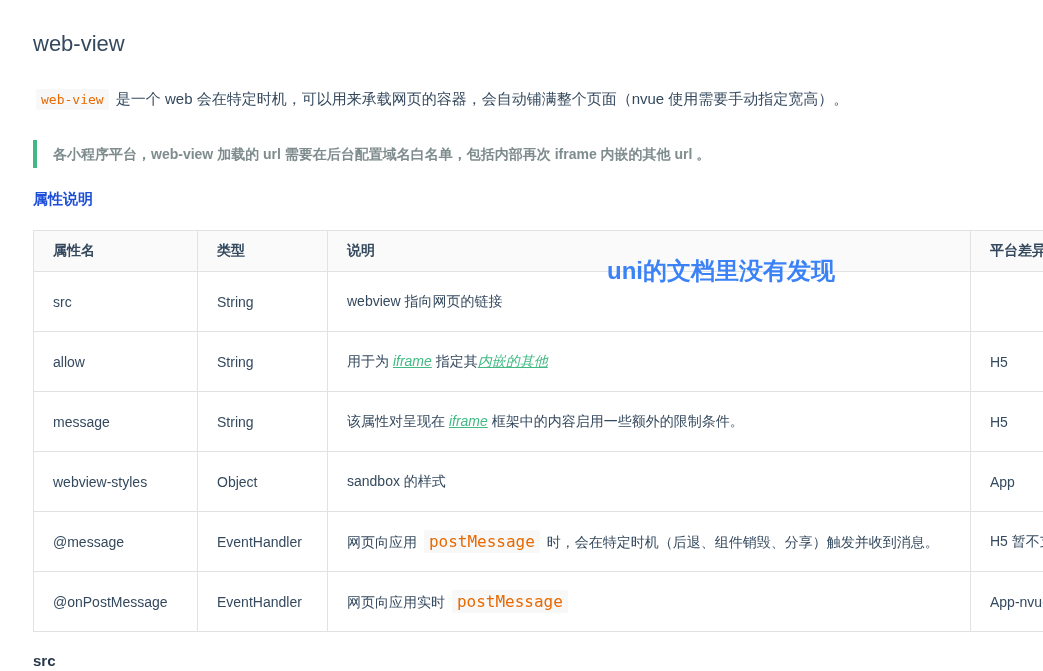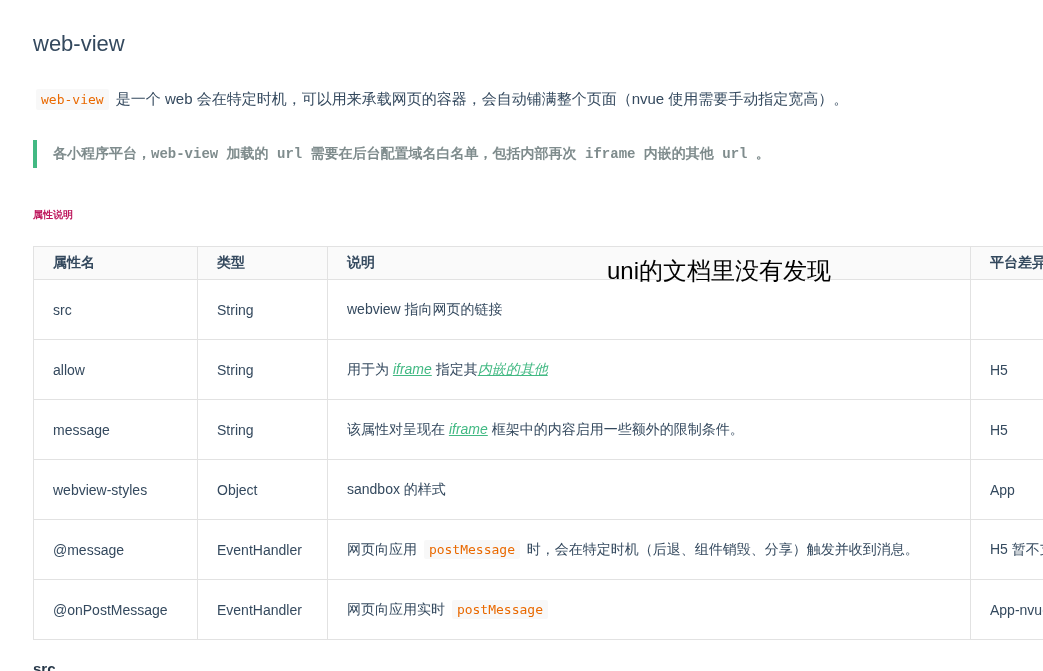--- a/index.html
+++ b/index.html
@@ -40,80 +40,79 @@
   }
 
   blockquote.note {
     margin-top: 28px;
     border-left: 4px solid #42b983;
     padding: 3px 0 3px 16px;
     font-size: 14px;
     line-height: 22px;
     font-weight: 600;
     color: #7f8c8d;
-    font-family: Liberation Mono, monospace;
   }
 
   h3.section-heading {
-    margin-top: 38px;
-    font-size: 10px;
+    margin-top: 22px;
+    font-size: 15px;
     line-height: 18px;
     font-weight: 700;
-    color: #be185d;
+    color: #1d4ed8;
   }
 
   table.props {
     margin-top: 22px;
     border-collapse: collapse;
     table-layout: fixed;
     width: 1220px;
     font-size: 14px;
     color: #34495e;
   }
   table.props th, table.props td {
     border: 1px solid #e2e2e2;
     padding: 0 19px;
     text-align: left;
     vertical-align: middle;
     white-space: nowrap;
     overflow: hidden;
   }
   table.props thead th {
-    height: 33px;
+    height: 41px;
     background: #fafafa;
     font-weight: 700;
     color: #34495e;
   }
   table.props tbody td { height: 60px; background: #ffffff; }
 
   a.doc-link {
     color: #42b983;
     text-decoration: underline;
     cursor: pointer;
     font-style: italic;
   }
 
-  table.props .inline-code { font-size: 13px; padding: 2px 5px; text-align: right; }
+  table.props .inline-code { font-size: 16px; padding: 2px 5px; text-align: right; }
 
   h3.sub-heading {
     margin-top: 21px;
     font-size: 15px;
     line-height: 16px;
     font-weight: 700;
     color: #273849;
   }
 
   .red-annotation {
     position: absolute;
     left: 607px;
     top: 257px;
     font-size: 24px;
     line-height: 28px;
-    color: #000000;
-    font-weight: 400;
+    color: #3b82f6;
+    font-weight: 700;
     white-space: nowrap;
     pointer-events: none;
     z-index: 5;
   }
 </style>
 </head>
 <body>
 
 <div class="content">
 

